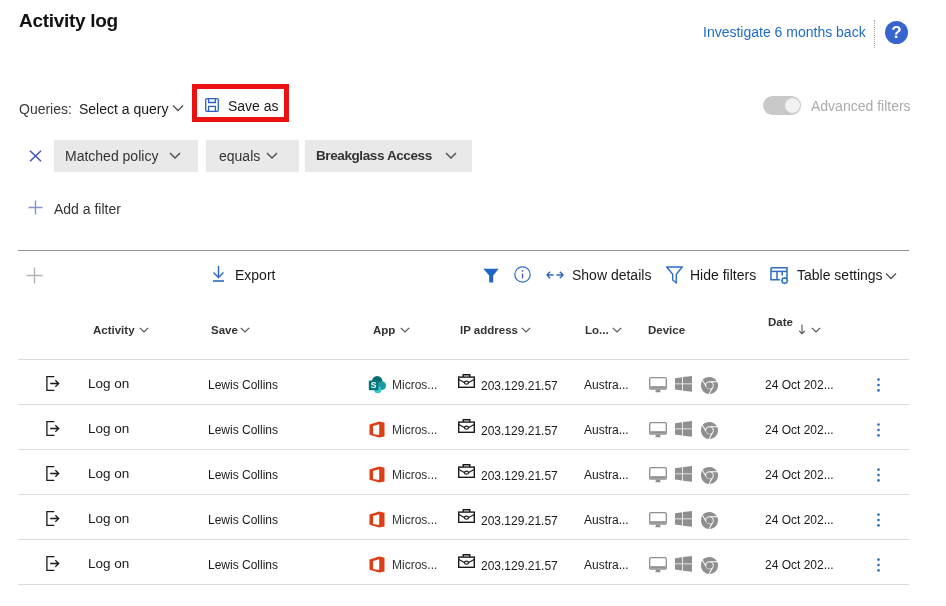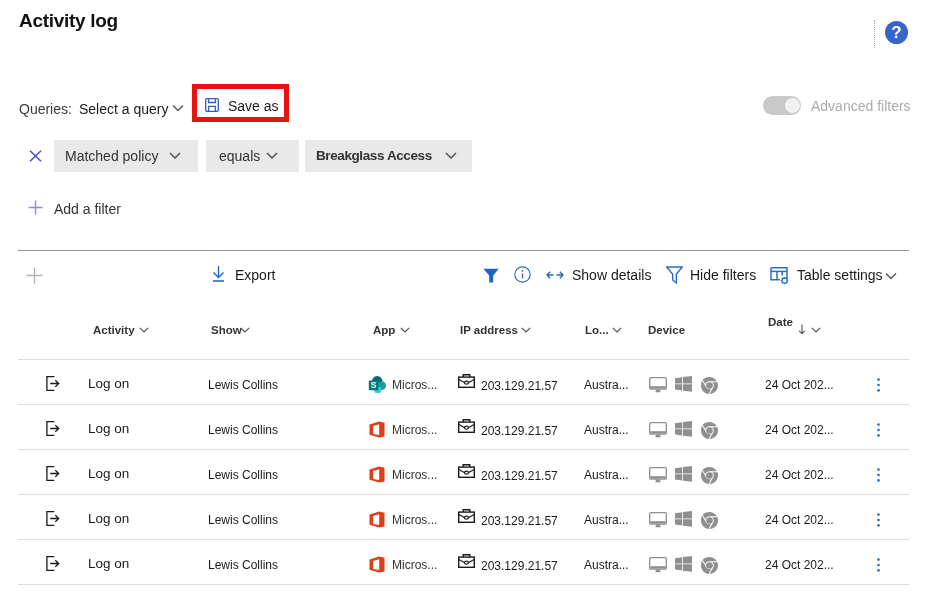--- a/index.html
+++ b/index.html
@@ -9,20 +9,21 @@
   .t14 { font-size:14px; line-height:20px; color:#1a1a1a; white-space:nowrap; }
   .t12 { font-size:12px; line-height:16px; color:#1a1a1a; white-space:nowrap; }
   .hdr { font-size:11.5px; line-height:16px; font-weight:bold; color:#333; white-space:nowrap; }
 </style>
 </head>
 <body>
 <div id="page">
 
   <div class="abs" style="left:19px; top:10px; font-size:19px; font-weight:bold; color:#111; letter-spacing:-0.3px;">Activity log</div>
 
+  <div class="abs t14" style="left:703px; top:22px; color:#1f6cc5;">Investigate 6 months back</div>
   <div class="abs" style="left:874px; top:20px; height:28px; border-left:1px dotted #a9a9a9;"></div>
   <div class="abs" style="left:885px; top:21px; width:23px; height:23px; border-radius:50%; background:#3865cd; color:#fff; font-size:17px; font-weight:bold; text-align:center; line-height:23px;">?</div>
 
   <div class="abs t14" style="left:19px; top:99px; color:#3b3a39;">Queries:</div>
   <div class="abs t14" style="left:79px; top:99px;">Select a query</div>
   <svg class="abs" style="left:172px; top:104px;" width="12" height="8" viewBox="0 0 12 8">
       <polyline points="1,1.5 6,6.5 11,1.5" fill="none" stroke="#555" stroke-width="1.4"></polyline>
     </svg>
 
   <div class="abs" style="left:192px; top:84px; width:97px; height:38px; border:5.5px solid #ec1111;"></div>
@@ -103,21 +104,21 @@
   </svg>
   <div class="abs t14" style="left:797px; top:265px;">Table settings</div>
   <svg class="abs" style="left:885px; top:272px;" width="12" height="8" viewBox="0 0 12 8">
       <polyline points="1,1.5 6,6.5 11,1.5" fill="none" stroke="#555" stroke-width="1.4"></polyline>
     </svg>
 
   <div class="abs hdr" style="left:93px; top:322px;">Activity</div>
   <svg class="abs" style="left:139px; top:327px;" width="10" height="6" viewBox="0 0 10 6">
       <polyline points="0.8,0.8 5,5 9.2,0.8" fill="none" stroke="#555" stroke-width="1.2"></polyline>
     </svg>
-  <div class="abs hdr" style="left:211px; top:322px;">Show</div>
+  <div class="abs hdr" style="left:211px; top:322px;">Save</div>
   <svg class="abs" style="left:240px; top:327px;" width="10" height="6" viewBox="0 0 10 6">
       <polyline points="0.8,0.8 5,5 9.2,0.8" fill="none" stroke="#555" stroke-width="1.2"></polyline>
     </svg>
   <div class="abs hdr" style="left:373px; top:322px;">App</div>
   <svg class="abs" style="left:400px; top:327px;" width="10" height="6" viewBox="0 0 10 6">
       <polyline points="0.8,0.8 5,5 9.2,0.8" fill="none" stroke="#555" stroke-width="1.2"></polyline>
     </svg>
   <div class="abs hdr" style="left:460px; top:322px;">IP address</div>
   <svg class="abs" style="left:521px; top:327px;" width="10" height="6" viewBox="0 0 10 6">
       <polyline points="0.8,0.8 5,5 9.2,0.8" fill="none" stroke="#555" stroke-width="1.2"></polyline>

